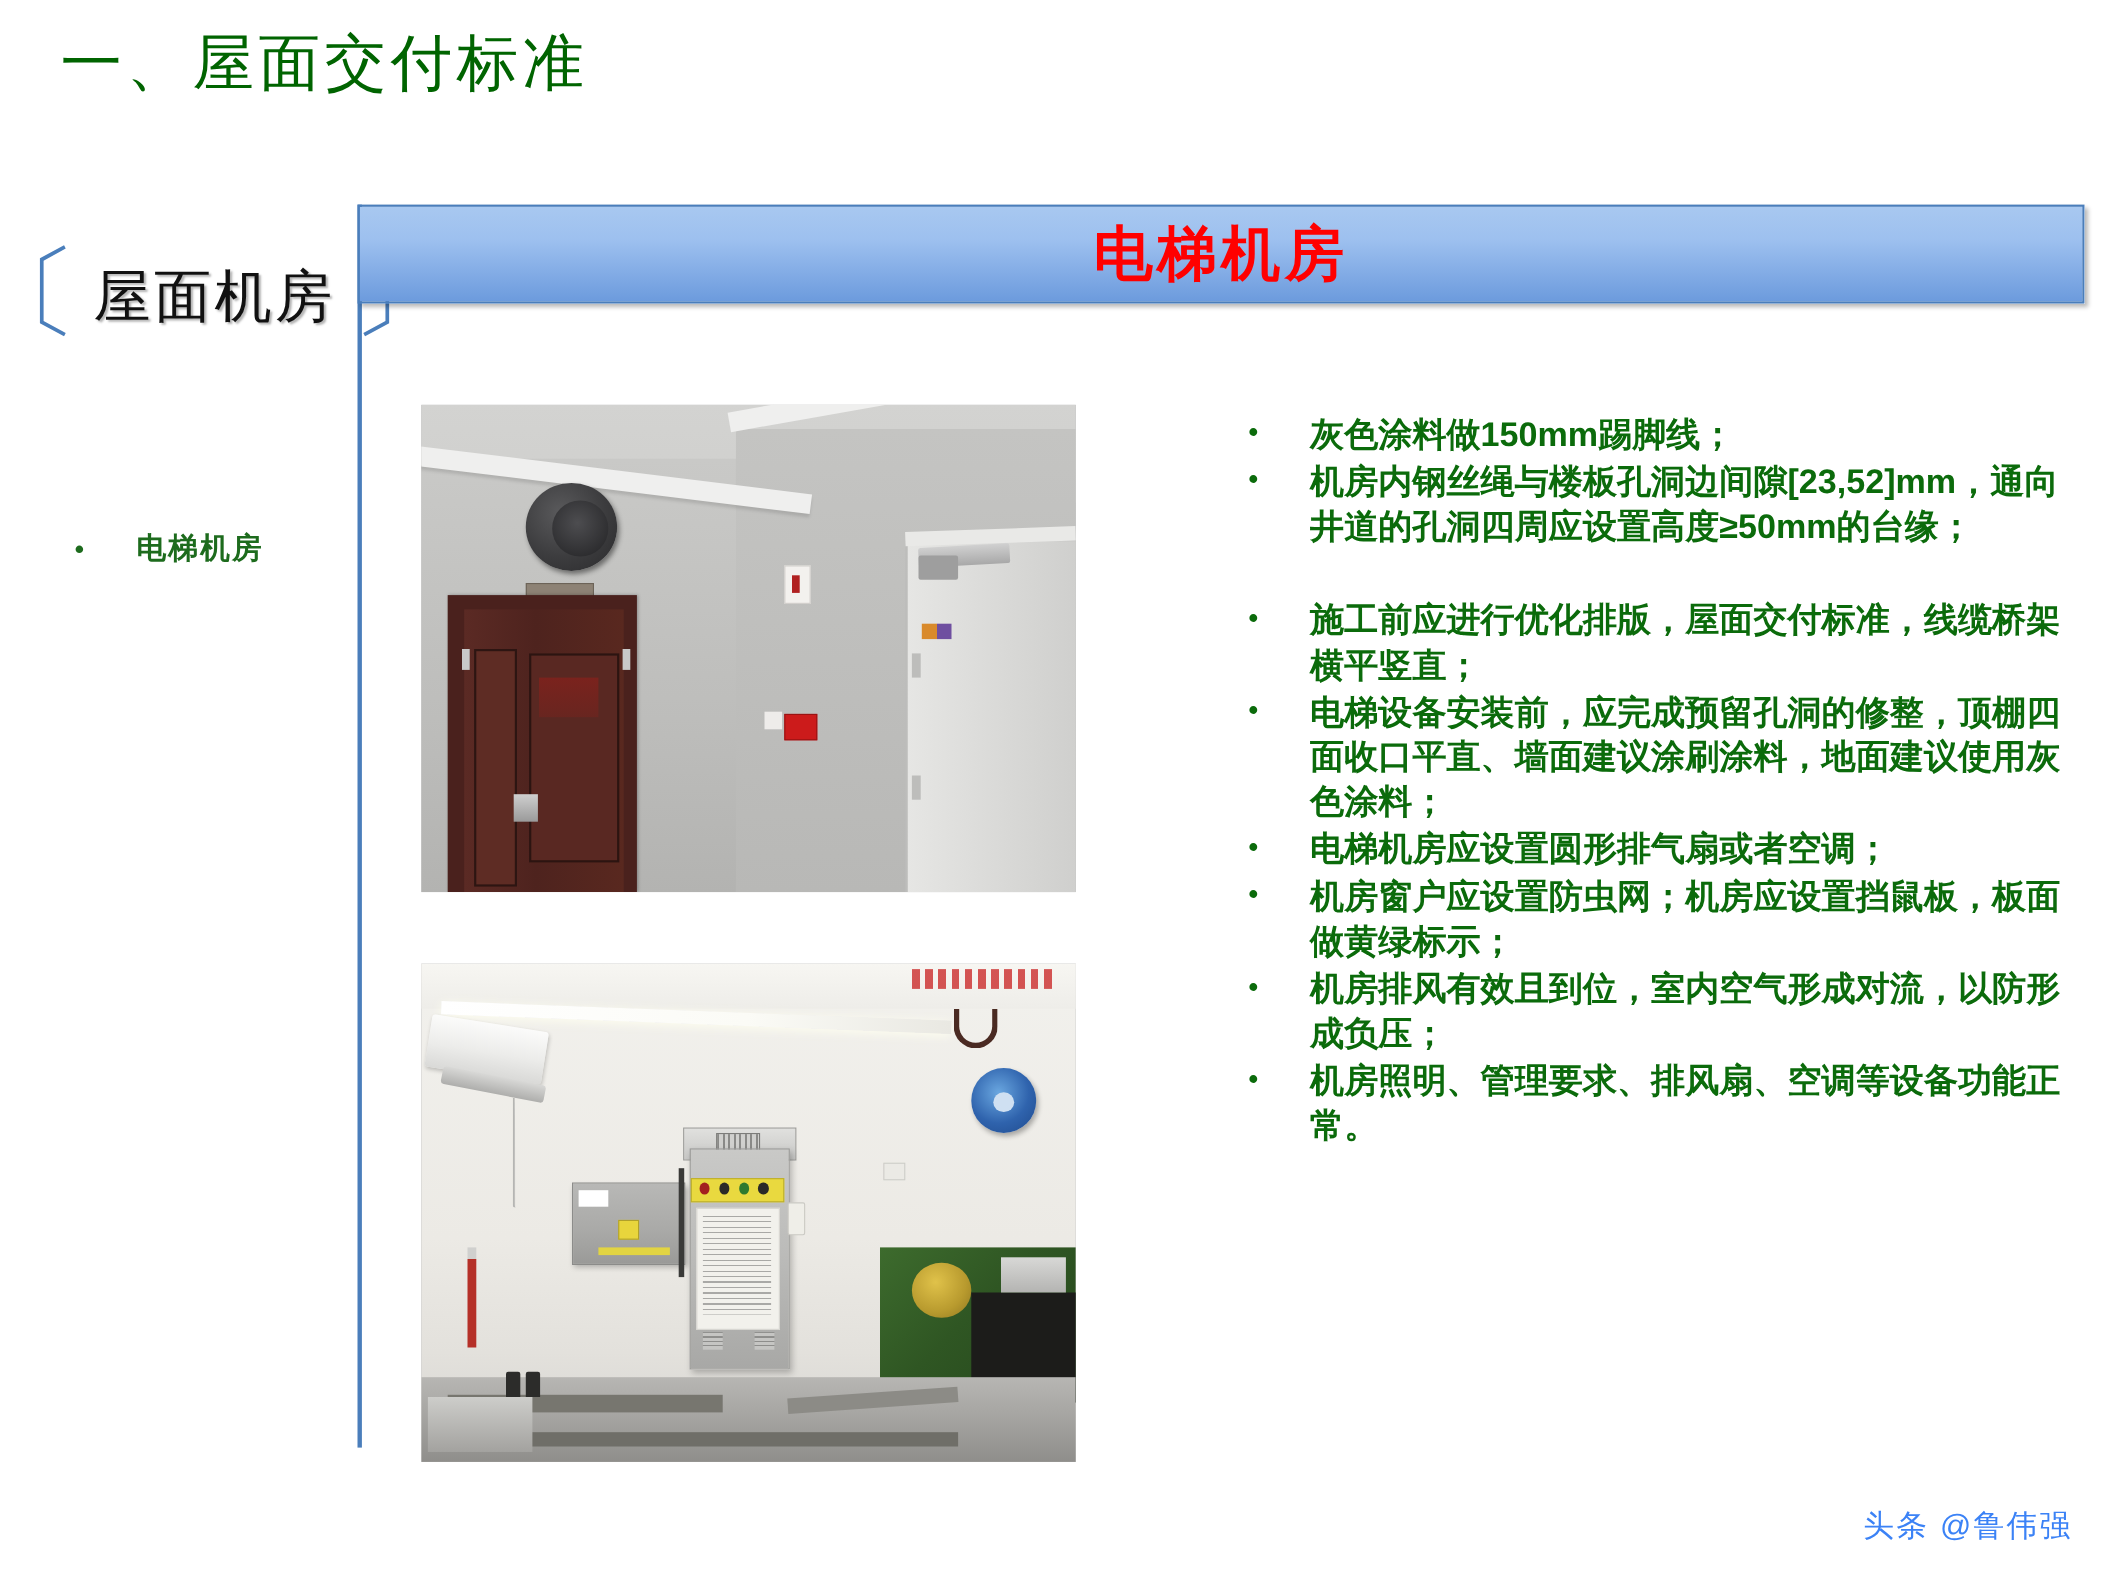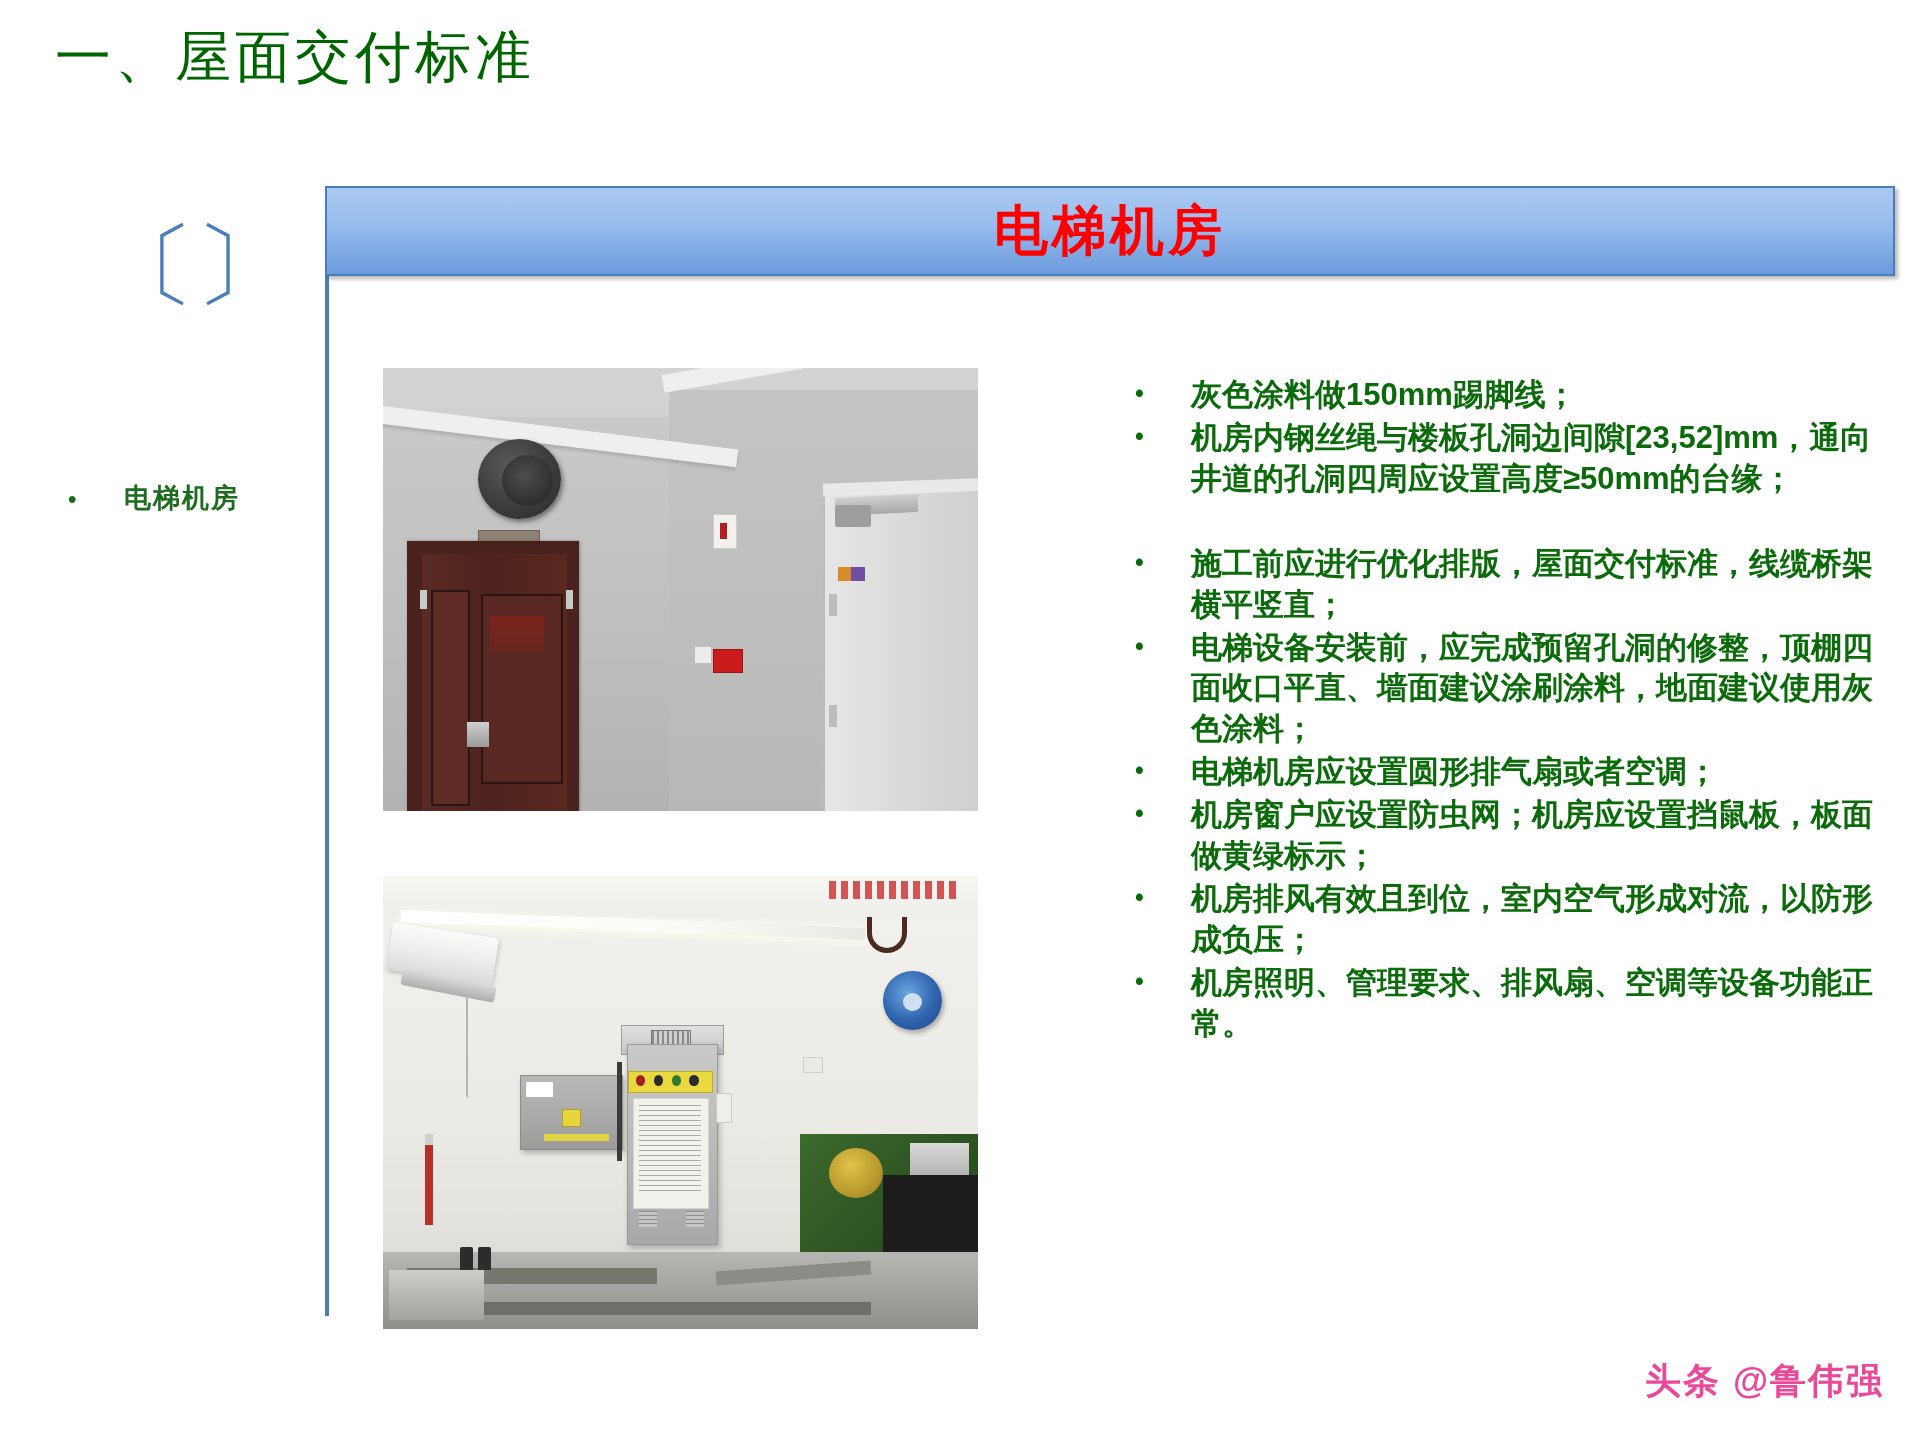--- a/index.html
+++ b/index.html
@@ -445,36 +445,37 @@
     flex: 1;
     letter-spacing: 0px;
   }
   .section-gap { height: 42px; }
 
   
   #watermark {
     position: absolute;
     right: 36px;
     bottom: 34px;
-    font-size: 36px;
-    font-weight: bold;
-    color: #ec4899;
+    font-size: 28px;
+    font-weight: normal;
+    color: #3b82f6;
     letter-spacing: 2px;
     text-shadow: 2px 2px 3px rgba(255,255,255,0.9), -1px -1px 2px rgba(255,255,255,0.8);
     white-space: nowrap;
   }
 </style>
 </head>
 <body>
 
 <div id="slide-title">一、屋面交付标准</div>
 
 <div id="sidebar">
   <div id="sidebar-heading">
     <span class="bracket">〔</span>
+    <span id="sidebar-heading-text">屋面机房</span>
     <span class="bracket">〕</span>
   </div>
   <div id="sidebar-list">
     <div class="sidebar-item">
       <span class="bullet">•</span>
       <span class="label">电梯机房</span>
     </div>
   </div>
 </div>
 

